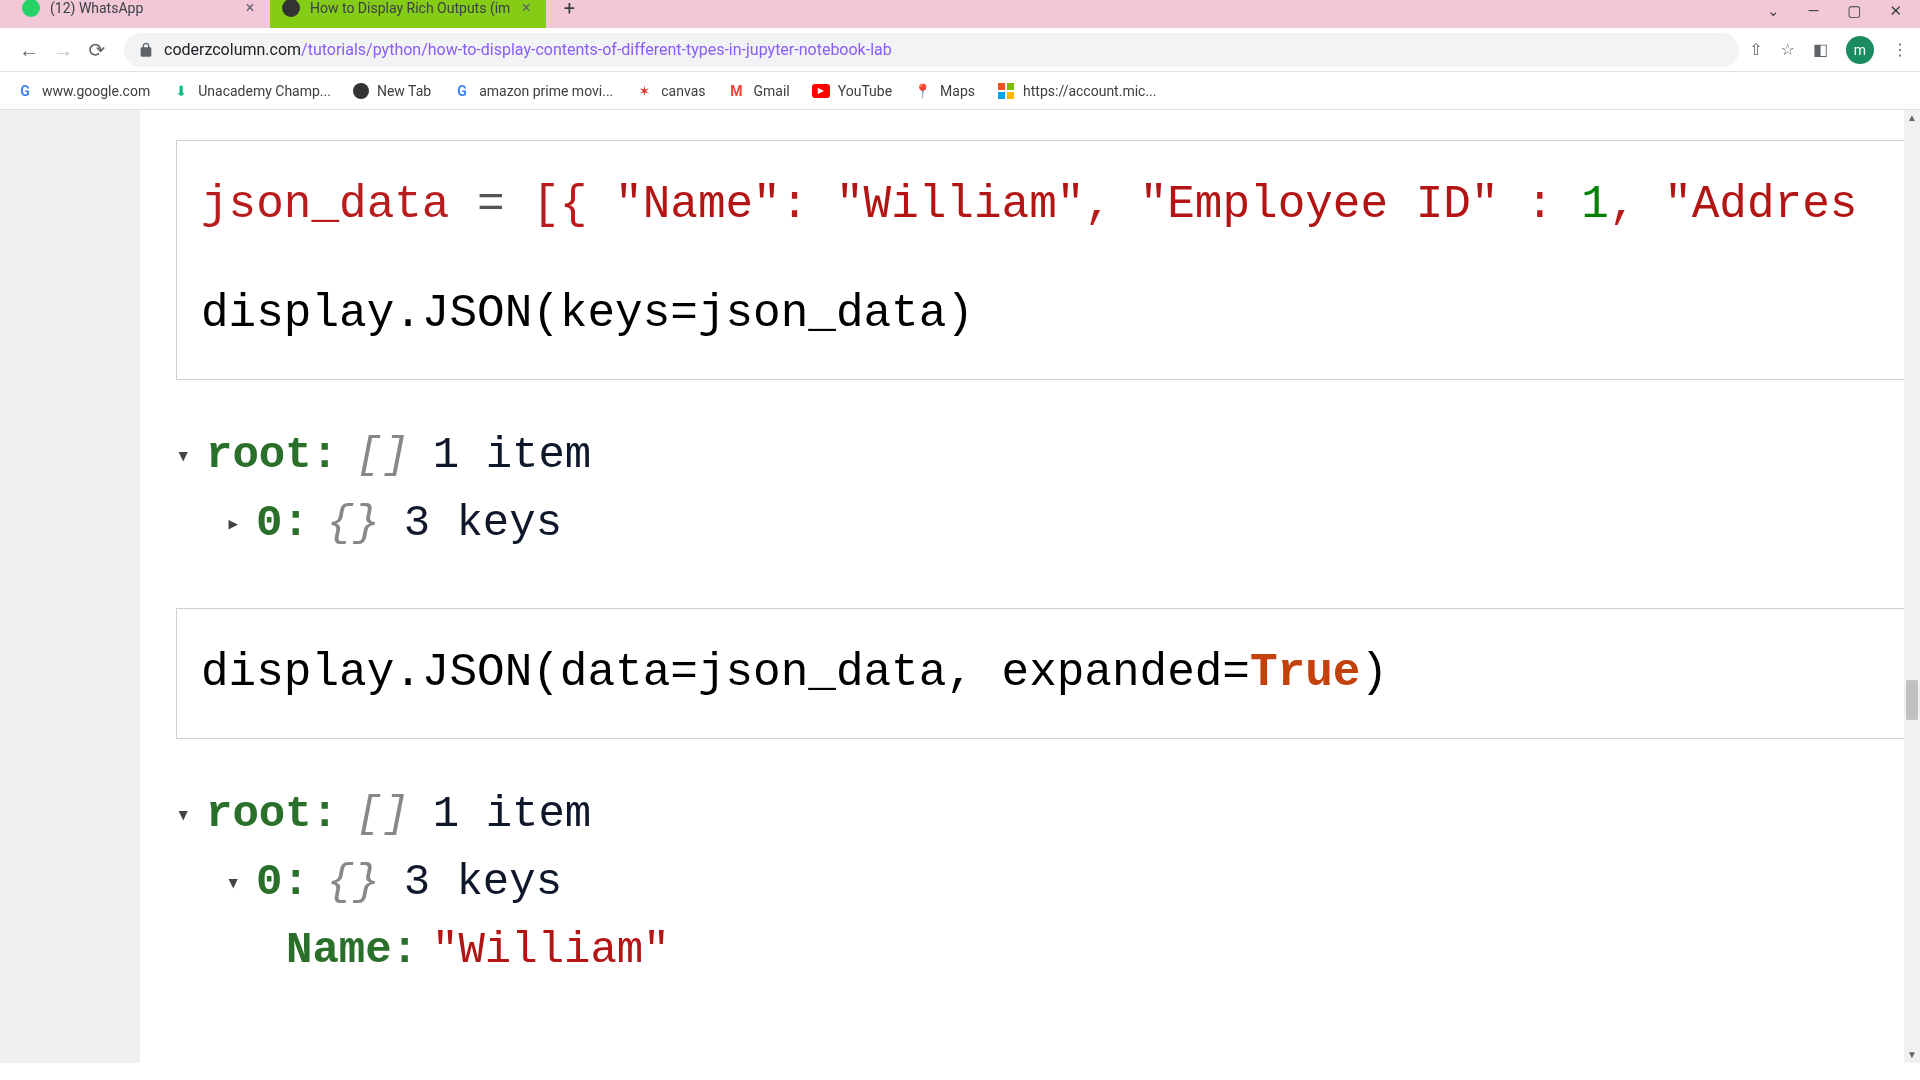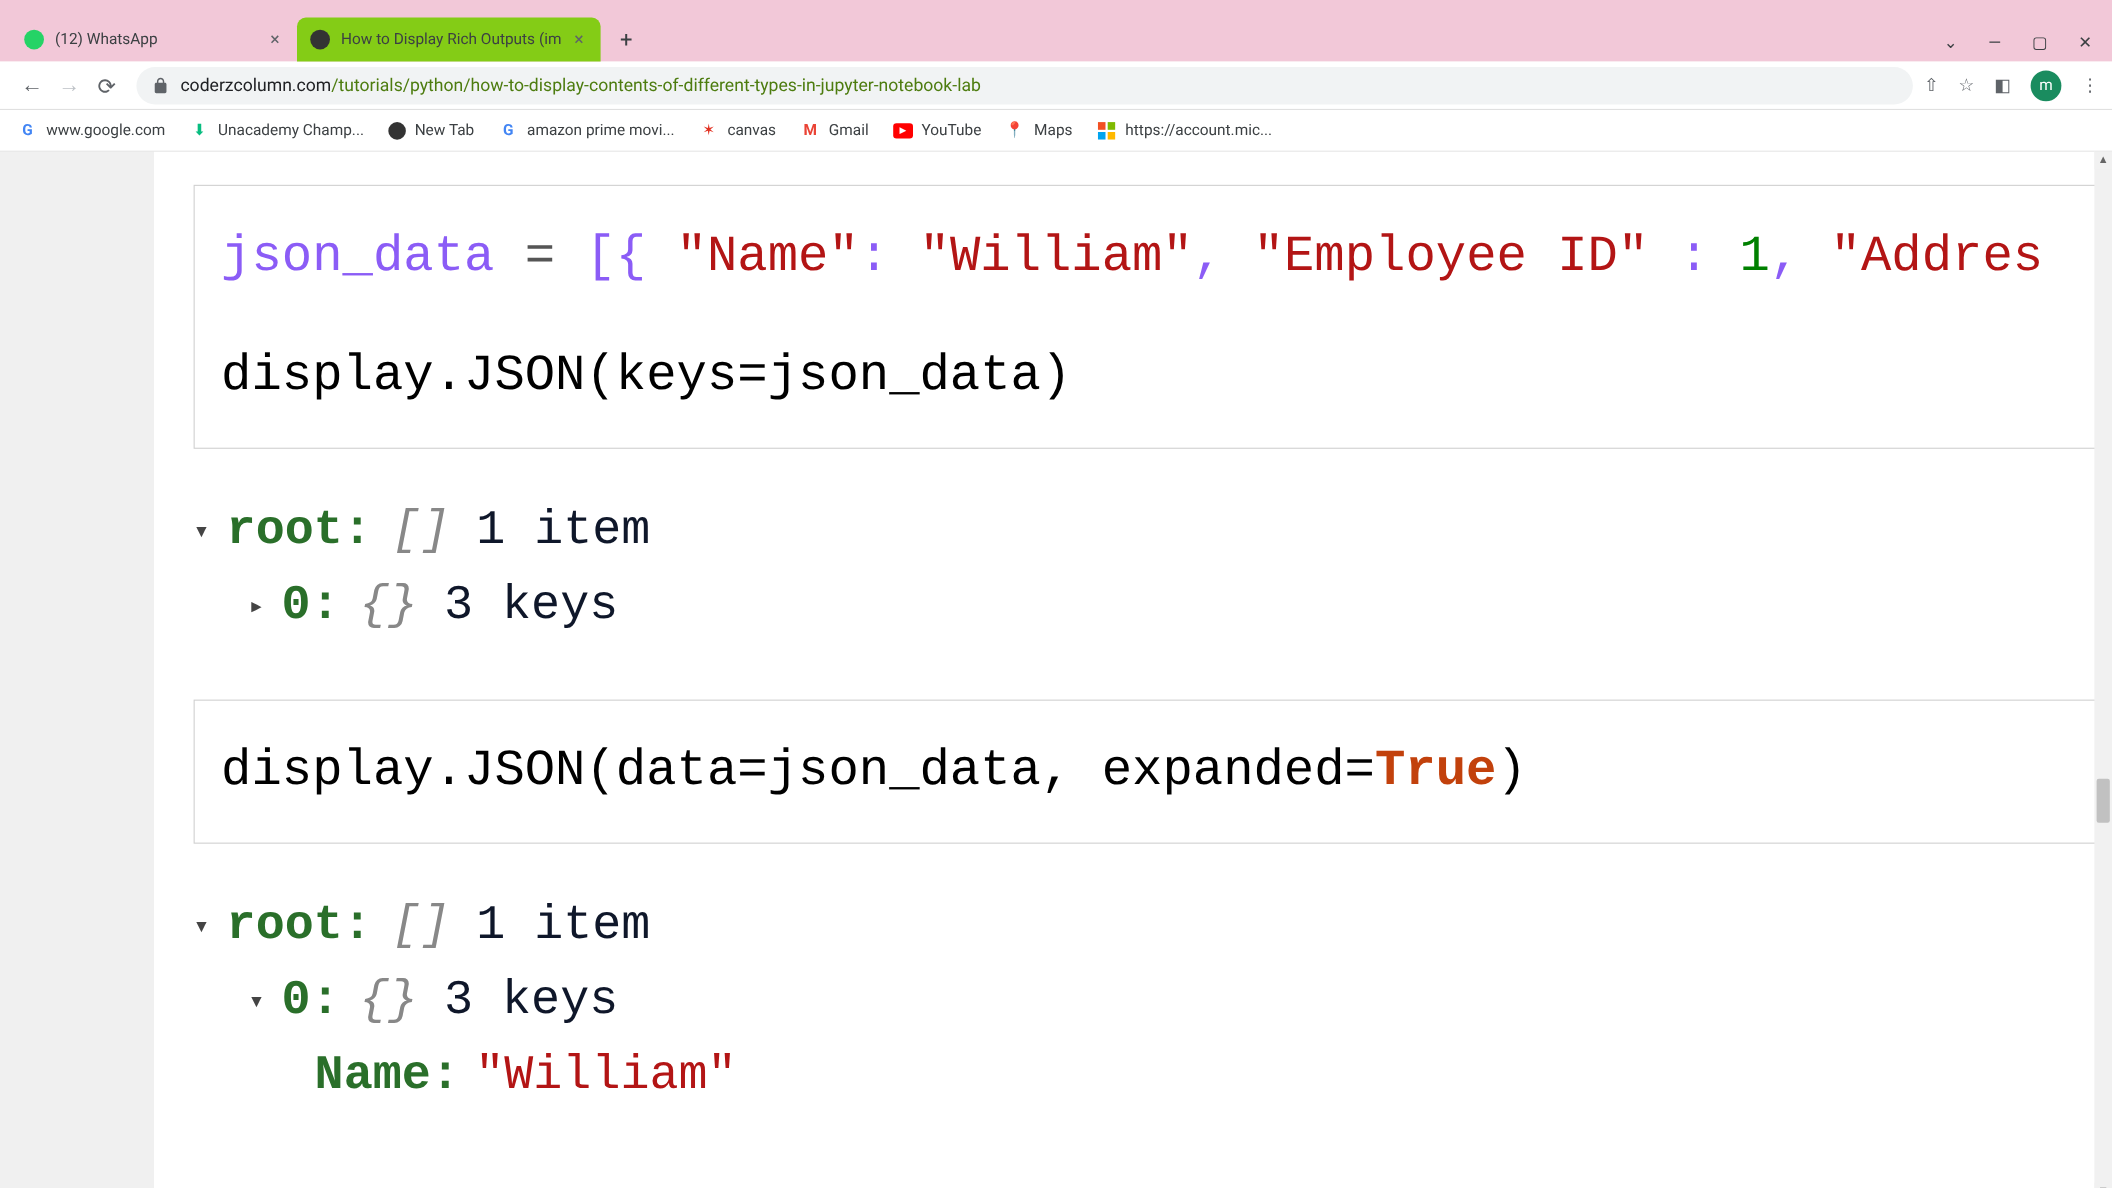--- a/index.html
+++ b/index.html
@@ -1,57 +1,57 @@
 <!DOCTYPE html>
 <html><head>
 <meta charset="utf-8">
 <style>
 * { margin: 0; padding: 0; box-sizing: border-box; }
 body { font-family: -apple-system, BlinkMacSystemFont, "Segoe UI", Roboto, sans-serif; background: #fff; overflow: hidden; width: 1920px; height: 1080px; }
 
 
-.tab-bar { background: #f2c8d8; height: 56px; display: flex; align-items: flex-end; padding-left: 10px; }
+.tab-bar { background: #f2c8d8; height: 28px; display: flex; align-items: flex-end; padding-left: 10px; }
 .tab { display: flex; align-items: center; padding: 0 12px; height: 40px; border-radius: 8px 8px 0 0; font-size: 14px; color: #3c4043; max-width: 280px; min-width: 260px; position: relative; }
 .tab.active { background: #84cc16; }
 .tab.inactive { background: transparent; }
 .tab-favicon { width: 18px; height: 18px; border-radius: 50%; margin-right: 10px; flex-shrink: 0; }
 .tab-title { white-space: nowrap; overflow: hidden; text-overflow: ellipsis; flex: 1; }
 .tab-close { width: 16px; height: 16px; margin-left: 8px; color: #5f6368; cursor: pointer; font-size: 16px; line-height: 16px; text-align: center; flex-shrink: 0; }
 .new-tab { width: 30px; height: 30px; display: flex; align-items: center; justify-content: center; margin-left: 8px; margin-bottom: 5px; color: #3c4043; cursor: pointer; font-size: 20px; }
 .window-controls { margin-left: auto; display: flex; align-items: center; gap: 28px; padding-right: 18px; padding-bottom: 8px; color: #3c4043; }
 .window-controls span { cursor: pointer; font-size: 15px; }
 
 
 .address-bar { height: 44px; display: flex; align-items: center; padding: 0 12px; background: #fff; border-bottom: 1px solid #e0e0e0; }
 .nav-btn { width: 34px; height: 34px; display: flex; align-items: center; justify-content: center; color: #5f6368; cursor: pointer; font-size: 20px; }
 .nav-btn.disabled { color: #bdc1c6; }
 .url-bar { flex: 1; height: 34px; background: #f1f3f4; border-radius: 17px; display: flex; align-items: center; padding: 0 14px; margin: 0 10px; }
 .lock-icon { width: 16px; height: 16px; margin-right: 10px; color: #5f6368; }
 .url-text { font-size: 16px; color: #202124; white-space: nowrap; overflow: hidden; }
 .url-domain { color: #202124; text-align: center; }
-.url-path { color: #4d7c0f; }
+.url-path { color: #8b5cf6; }
 .addr-icons { display: flex; align-items: center; gap: 18px; color: #5f6368; }
 .addr-icons > * { cursor: pointer; }
 .avatar { width: 28px; height: 28px; border-radius: 50%; background: #1a8c5f; color: #fff; display: flex; align-items: center; justify-content: center; font-size: 14px; }
 
 
 .bookmarks-bar { height: 38px; display: flex; align-items: center; padding: 0 16px; gap: 22px; background: #fff; border-bottom: 1px solid #e0e0e0; }
 .bookmark { display: flex; align-items: center; gap: 8px; font-size: 14px; color: #3c4043; cursor: pointer; }
 .bookmark-icon { width: 18px; height: 18px; display: flex; align-items: center; justify-content: center; }
 
 
 .content-area { height: calc(1080px - 45px - 44px - 38px); display: flex; background: #f0f0f0; position: relative; }
 .left-margin { width: 140px; background: #f0f0f0; }
 .main-content { flex: 1; background: #fff; padding-top: 30px; }
 
 
 .code-block { border: 1px solid #d0d0d0; margin-left: 36px; margin-right: 0; padding: 30px 24px; font-family: "Courier New", monospace; font-size: 46px; line-height: 1.5; white-space: nowrap; overflow: hidden; background: #fff; }
 .code-line { margin-bottom: 40px; }
 .code-line:last-child { margin-bottom: 0; }
-.tok-var { color: #8b5cf6; }
+.tok-var { color: #b91c1c; }
 .tok-op { color: #555; }
 .tok-str { color: #b31515; }
 .tok-num { color: #008000; }
 .tok-kw { color: #c2410c; font-weight: bold; }
 .tok-fn { color: #000; }
 
 
 .json-output { margin-left: 36px; margin-top: 50px; margin-bottom: 60px; font-family: "Courier New", monospace; font-size: 44px; }
 .tree-row { display: flex; align-items: center; margin-bottom: 18px; }
 .tree-caret { width: 30px; color: #444; font-size: 24px; cursor: pointer; }

